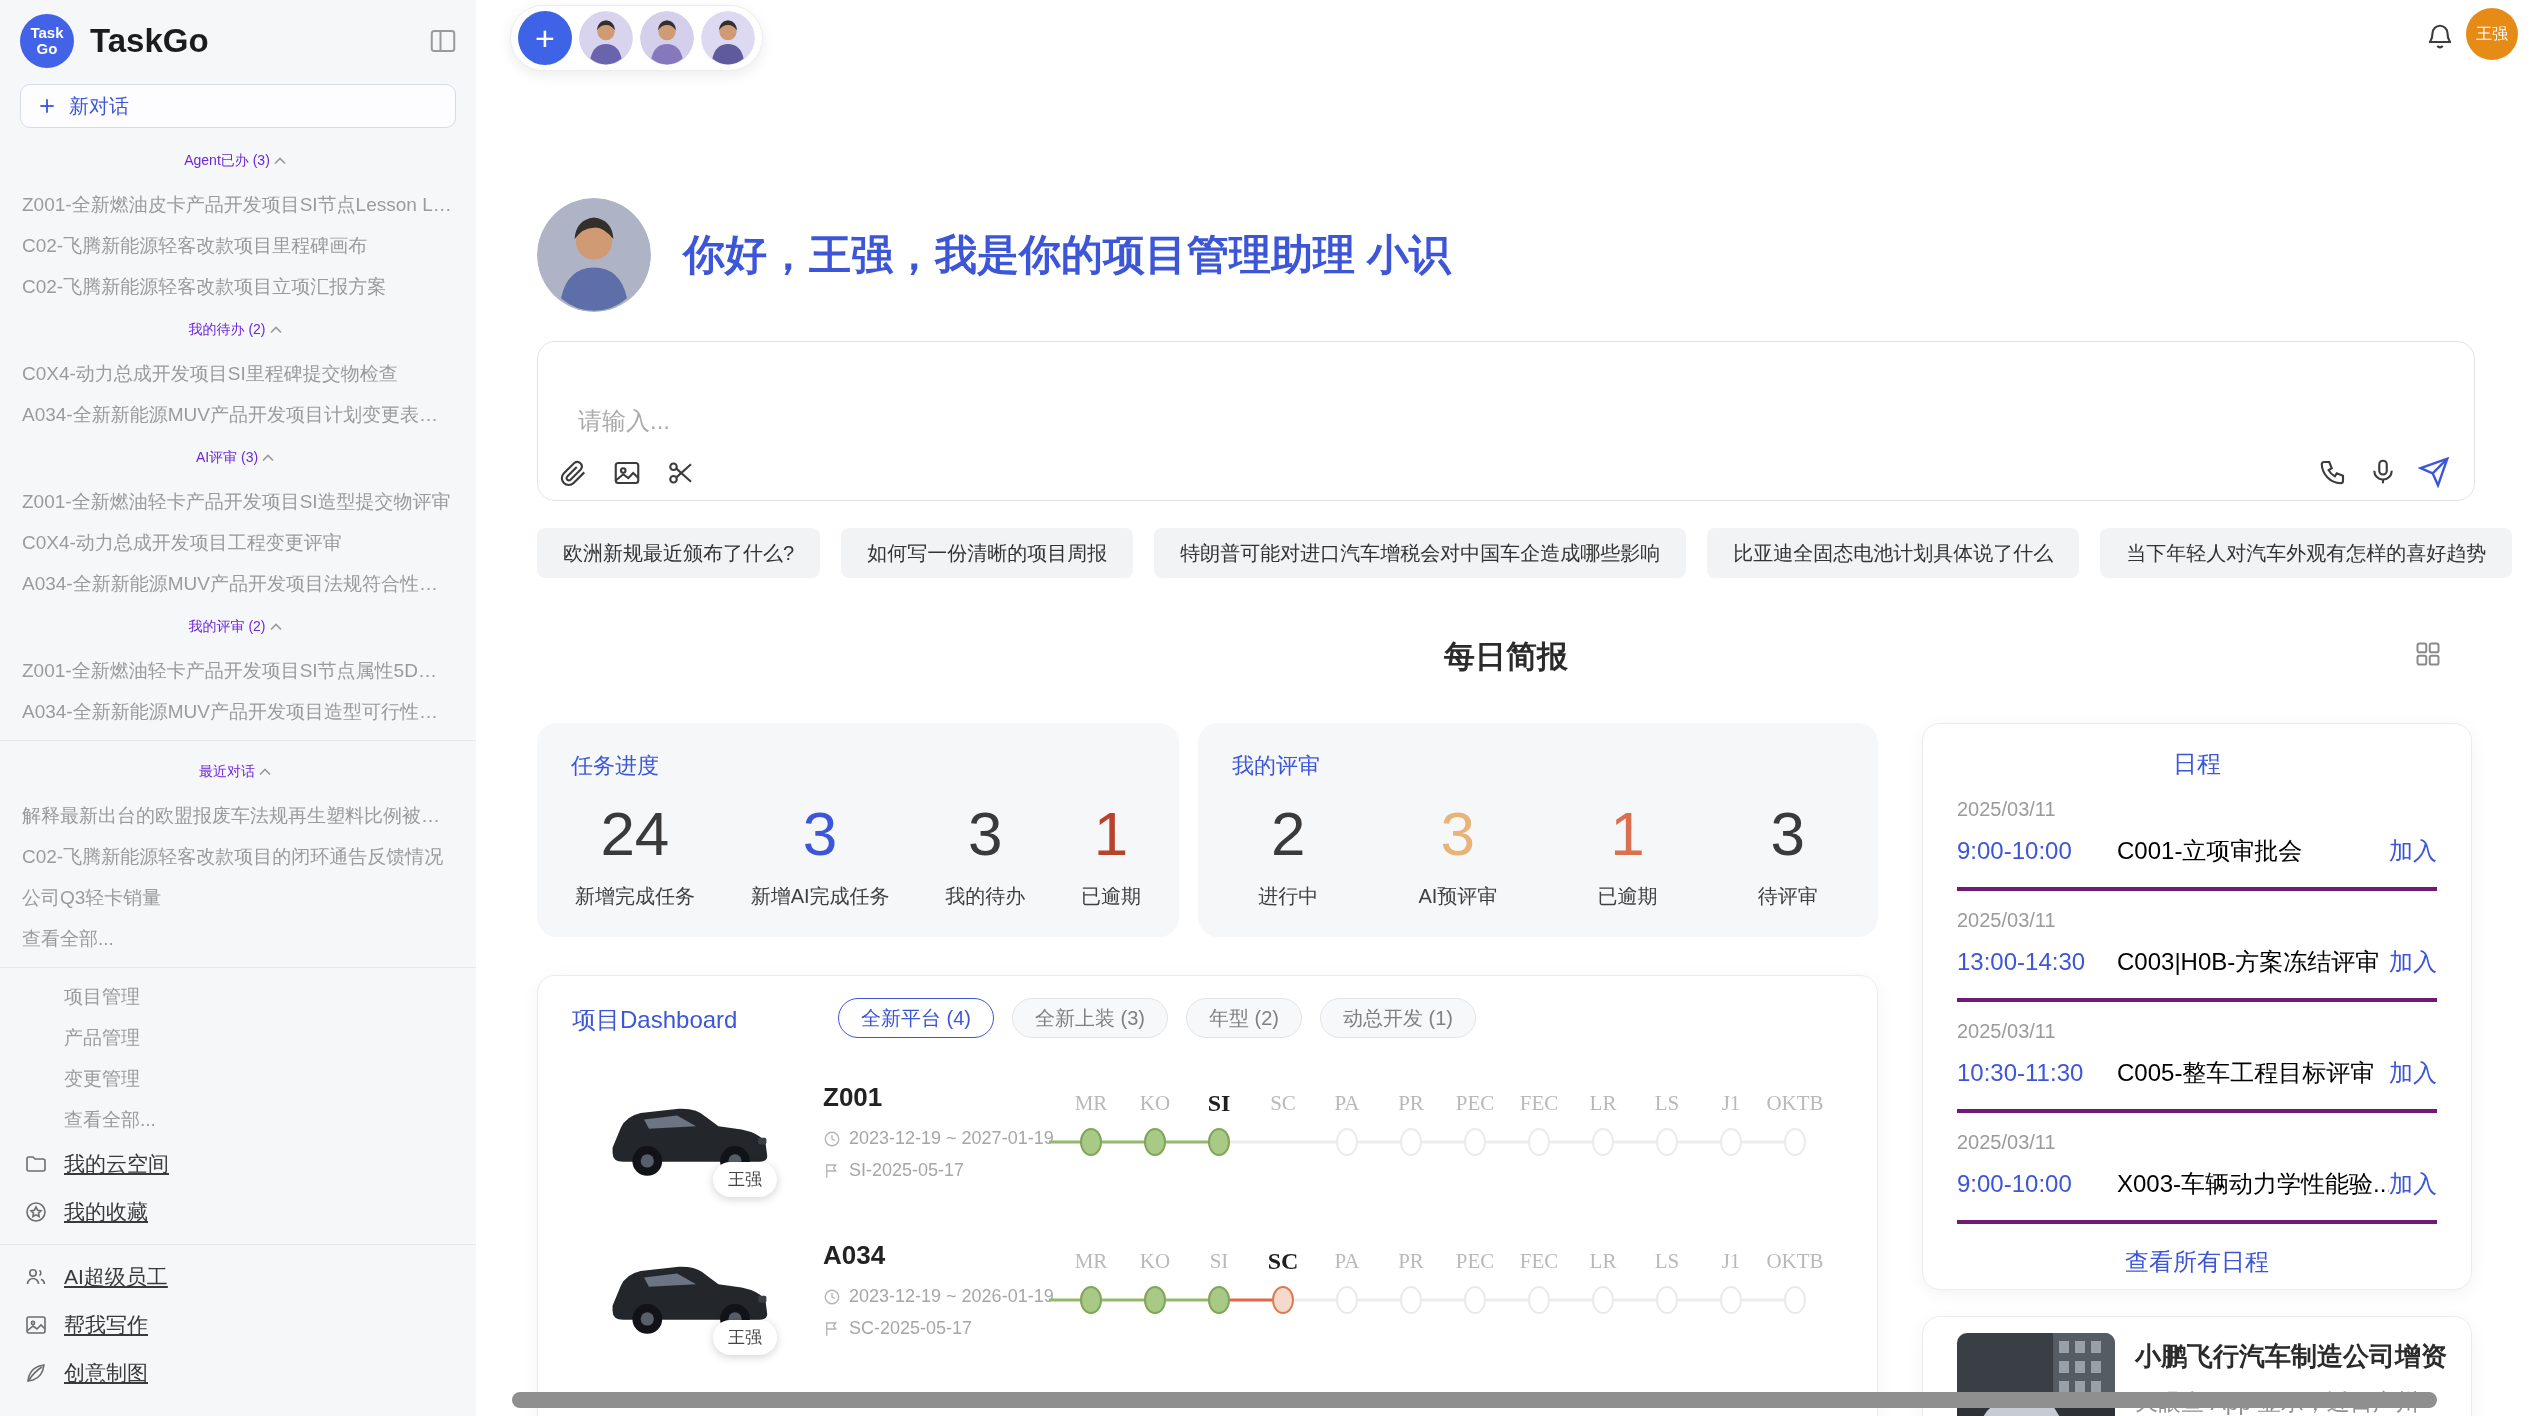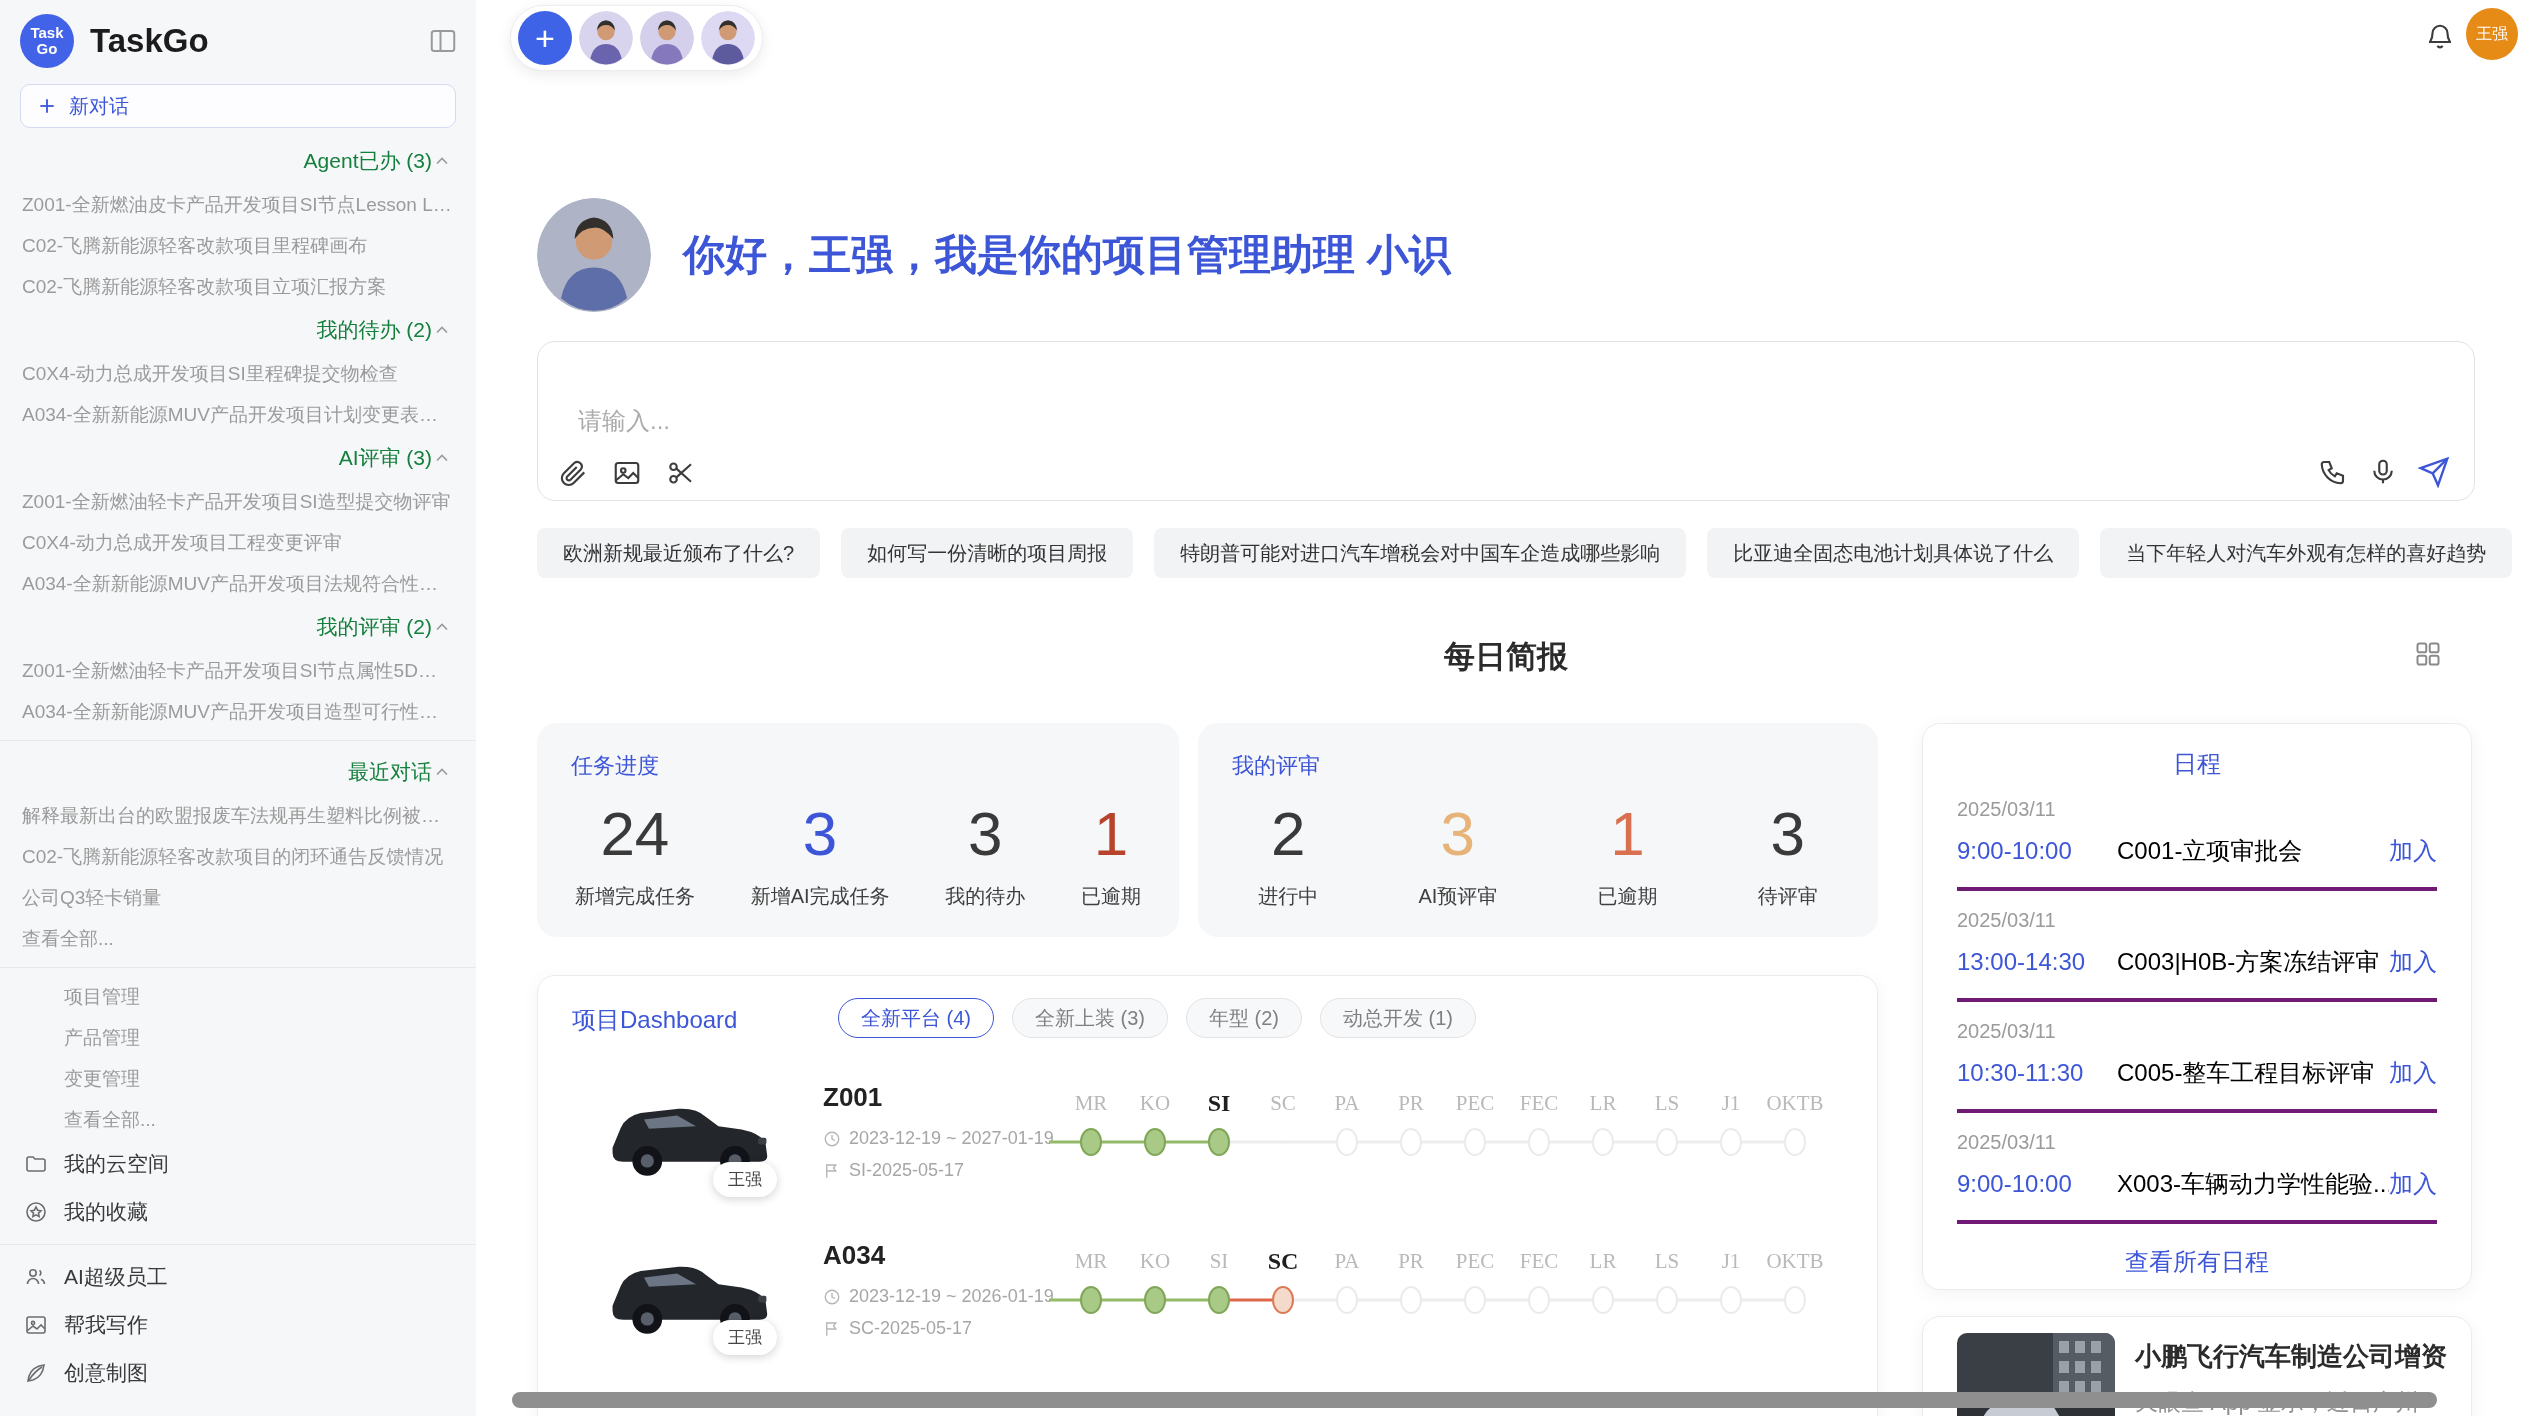--- a/index.html
+++ b/index.html
@@ -13,31 +13,31 @@
   .sb-head { display:flex; align-items:center; padding:14px 18px 8px 20px; }
   .logo { width:54px; height:54px; border-radius:50%; background:#4262e7; color:#fff;
     display:flex; flex-direction:column; align-items:center; justify-content:center;
     font-size:15px; line-height:16px; font-weight:600; }
   .app-title { font-size:33px; font-weight:700; color:#1c1c1e; margin-left:16px; flex:1; }
   .collapse-btn { color:#9a9a9a; cursor:pointer; }
   .new-chat { display:flex; align-items:center; gap:12px; margin:8px 20px 10px;
     width:436px; height:44px; background:#fdfdff; border:1.5px solid #d5d9f2;
     border-radius:10px; color:#3d56d8; font-size:20px; padding:0 16px; cursor:pointer;
     font-family:inherit; }
-  .sb-sec-head { display:flex; align-items:center; justify-content:flex-end;
-    padding:0 24px 0 22px; height:46px; font-size:21px; color:#15803d; font-weight:500; }
+  .sb-sec-head { display:flex; align-items:center; justify-content:center;
+    padding:0 24px 0 22px; height:46px; font-size:14px; color:#6d28d9; font-weight:500; }
   .sb-item { padding:0 22px; height:41px; line-height:41px; font-size:19px; color:#9b9b9b;
     white-space:nowrap; overflow:hidden; text-overflow:ellipsis; cursor:pointer; }
   .sb-div { border-top:1px solid #e7e8ea; margin:8px 0; }
   .sb-app-head { display:flex; align-items:center; gap:16px; padding:0 24px 0 24px;
     height:48px; font-size:21px; color:#3a3a3a; }
   .sb-app-head .lbl { flex:1; }
   .sb-sub { padding-left:64px; }
   .sb-link { display:flex; align-items:center; gap:16px; padding:0 24px; height:48px;
-    font-size:21px; color:#3a3a3a; cursor:pointer; }
+    font-size:21px; color:#3a3a3a; cursor:pointer;text-decoration:underline; }
   .gicon { color:#6d6d6d; }
 
   
   #main { position:absolute; left:476px; top:0; width:2056px; height:1416px; background:#fff; }
 
   .top-pill { position:absolute; left:34px; top:5px; height:66px; border-radius:34px;
     background:#fff; border:1px solid #ededed; box-shadow:0 4px 14px rgba(0,0,0,.08);
     display:flex; align-items:center; gap:7px; padding:0 7px; }
   .plus-btn { width:54px; height:54px; border-radius:50%; background:#3f63e6; border:none;
     color:#fff; font-size:34px; line-height:50px; cursor:pointer; }

